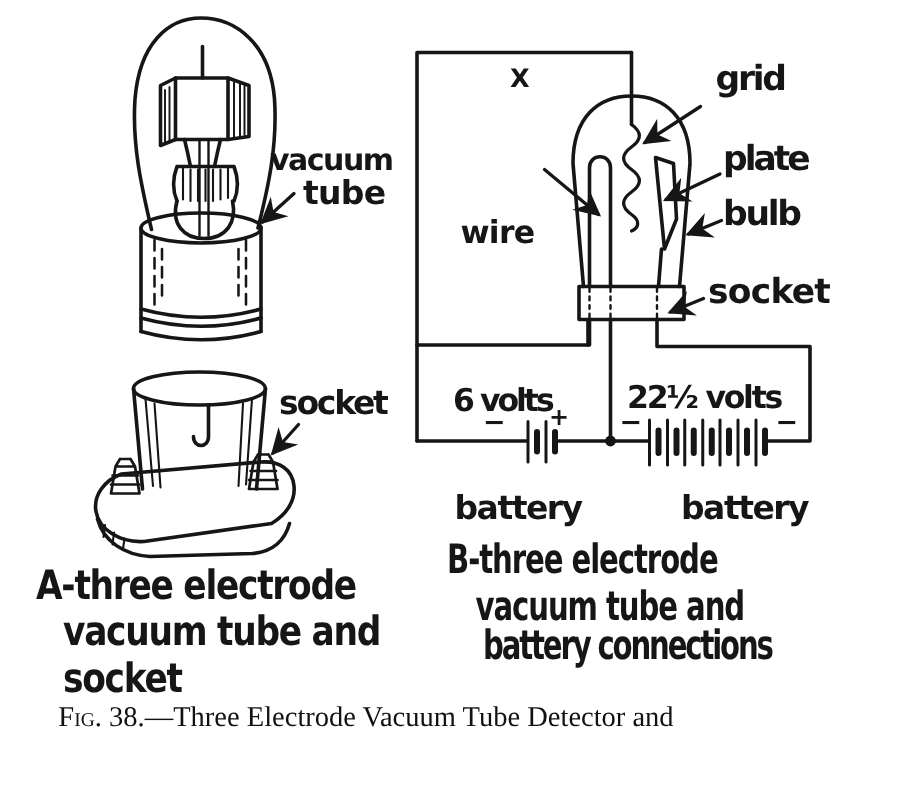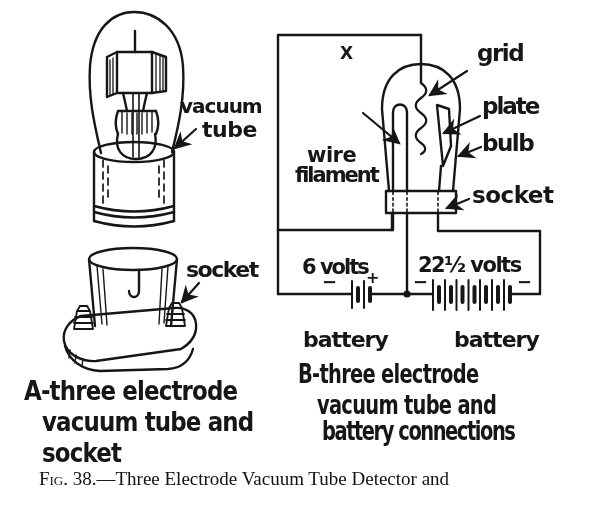--- a/index.html
+++ b/index.html
@@ -99,21 +99,20 @@
   <div class="hw caption" style="left:24px;top:377px;transform:scaleX(.85)">A-three electrode</div>
   <div class="hw caption" style="left:42px;top:408px;transform:scaleX(.85)">vacuum tube and</div>
   <div class="hw caption" style="left:42px;top:439px;transform:scaleX(.85)">socket</div>
 
   <div class="hw" style="left:340px;top:45px;font-size:17px">X</div>
   <div class="hw" style="left:477px;top:42px;font-size:23px;letter-spacing:-1.5px">grid</div>
   <div class="hw" style="left:482px;top:95px;font-size:23px;letter-spacing:-2px">plate</div>
   <div class="hw" style="left:482px;top:132px;font-size:23px;letter-spacing:-1.5px">bulb</div>
   <div class="hw" style="left:472px;top:184px;font-size:23px;letter-spacing:-0.5px">socket</div>
   <div class="hw" style="left:307px;top:145px;font-size:21px;letter-spacing:-0.5px">wire</div>
-  <div class="hw" style="left:295px;top:165px;font-size:21px;letter-spacing:-2px">filament</div>
 
   <div class="hw" style="left:302px;top:257px;font-size:21px;letter-spacing:-2px">6 volts</div>
   <div class="hw" style="left:322px;top:273px;font-size:18px">−</div>
   <div class="hw" style="left:366px;top:270px;font-size:16px">+</div>
   <div class="hw" style="left:418px;top:255px;font-size:21px;letter-spacing:-1.5px">22½ volts</div>
   <div class="hw" style="left:413px;top:273px;font-size:18px">−</div>
   <div class="hw" style="left:517px;top:273px;font-size:18px">−</div>
 
   <div class="hw" style="left:303px;top:329px;font-size:22px;letter-spacing:-1px">battery</div>
   <div class="hw" style="left:454px;top:329px;font-size:22px;letter-spacing:-1px">battery</div>

